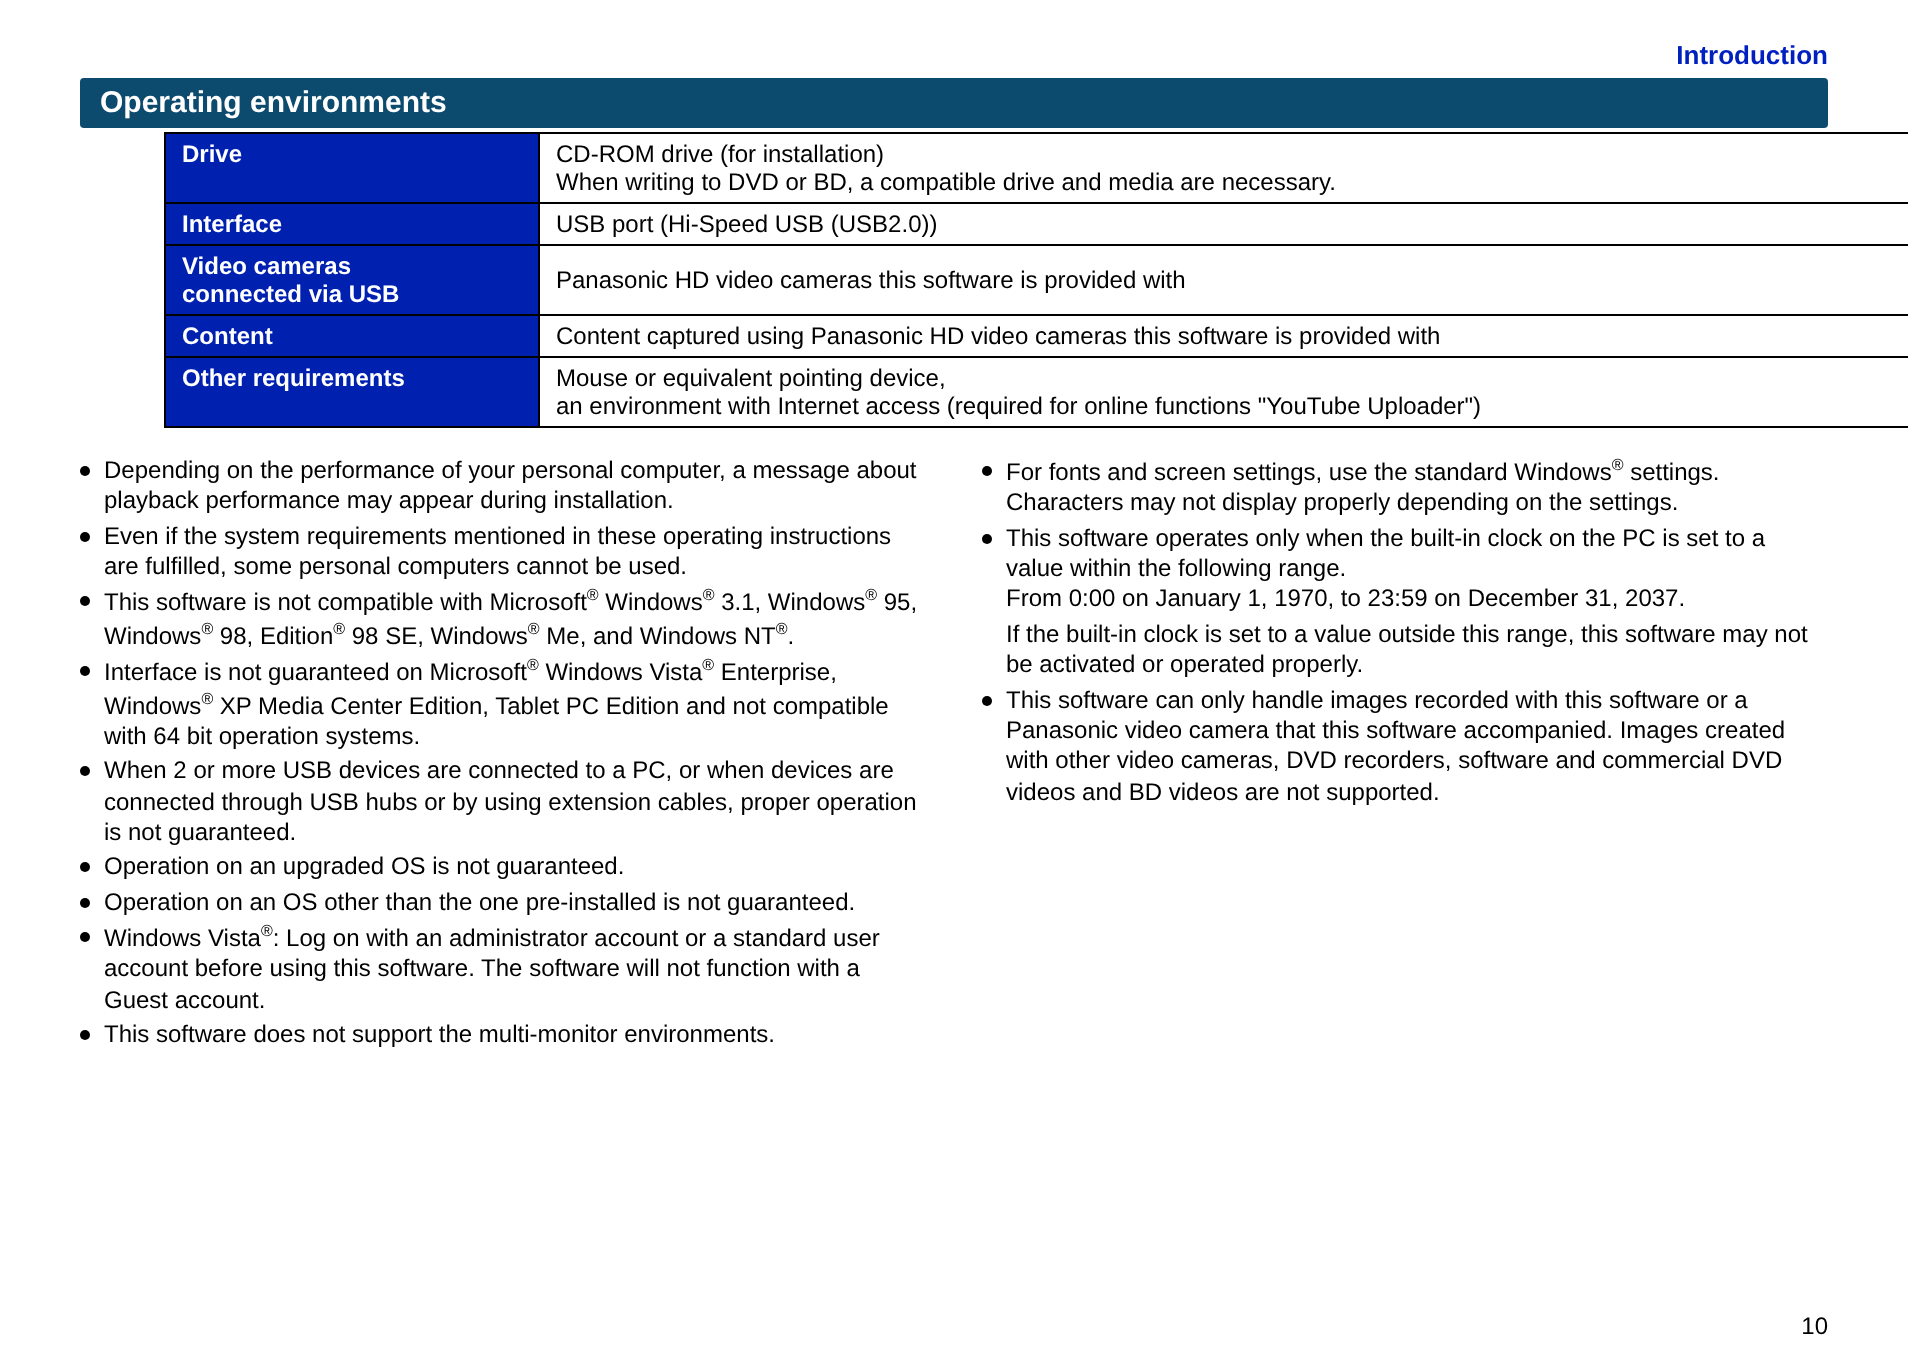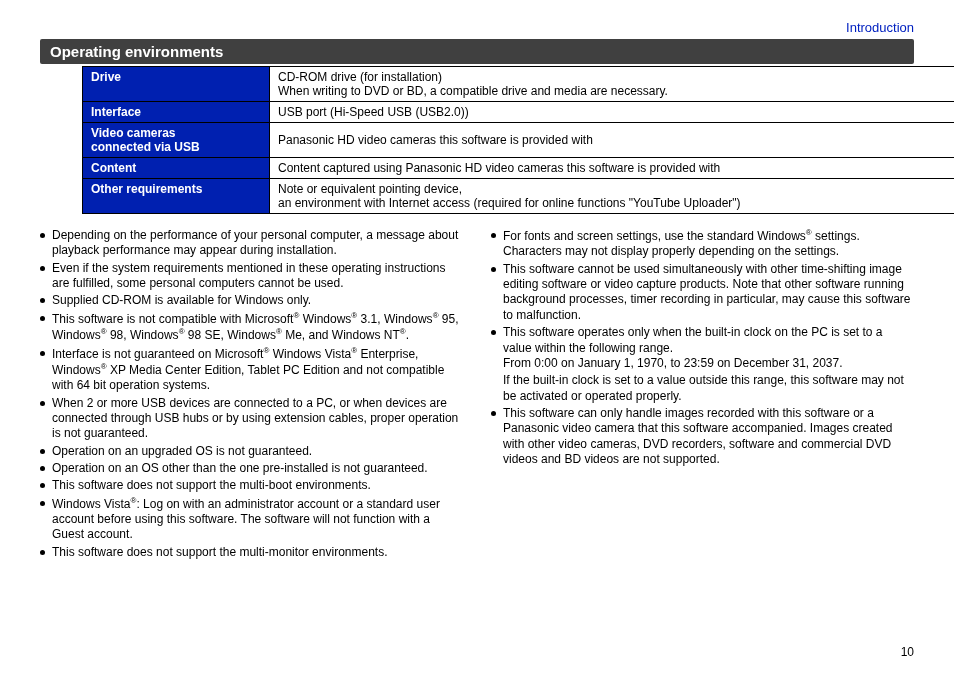--- a/index.html
+++ b/index.html
@@ -8,26 +8,26 @@
     background:#fff;
     font-family:Arial,Helvetica,sans-serif;
     font-size:12px;color:#000;
     position:relative;
     box-sizing:border-box;
     padding:20px 40px 0 40px;
   }
   .crumb{
     text-align:right;
     color:#0020c0;
-    font-weight:normal;
+    font-weight:bold;
     font-size:13px;
     margin-bottom:4px;
   }
   .banner{
-    background:#404040;
+    background:#0c4a6e;
     color:#fff;
     font-weight:bold;
     font-size:15px;
     padding:4px 10px;
     border-radius:2px;
   }
   table{
     width:100%;
     border-collapse:collapse;
     margin-top:2px;
@@ -65,21 +65,21 @@
     position:absolute;
     left:0;top:5px;
     width:5px;height:5px;
     background:#000;
     border-radius:50%;
   }
   .sub{padding-left:12px;margin-bottom:2px;}
   sup{font-size:8px;}
   .pageno{
     position:absolute;
-    right:40px;bottom:14px;
+    right:40px;bottom:3px;
     font-size:12px;
   }
 </style>
 </head>
 <body>
 
 <div class="crumb">Introduction</div>
 
 <div class="banner">Operating environments</div>
 
@@ -103,56 +103,53 @@
     </td>
     <td style="vertical-align:middle;border-radius:14px;">Panasonic HD video cameras this software is provided with</td>
   </tr>
   <tr>
     <td class="hcell">Content</td>
     <td>Content captured using Panasonic HD video cameras this software is provided with</td>
   </tr>
   <tr>
     <td class="hcell">Other requirements</td>
     <td>
-      <span>Note or equivalent pointing device,</span><br>
+      <span>Mouse or equivalent pointing device,</span><br>
       <span>an environment with Internet access (required for online functions "YouTube Uploader")</span>
     </td>
   </tr>
 </tbody>
   </table>
 
 <div class="cols">
   <div class="col">
     <ul>
       <li>Depending on the performance of your personal computer, a message about playback performance may appear during installation.</li>
       <li>Even if the system requirements mentioned in these operating instructions are fulfilled, some personal computers cannot be used.</li>
-      <li>Supplied CD-ROM is available for Windows only.</li>
       <li>
-        <span>This software is not compatible with Microsoft</span><sup>®</sup><span> Windows</span><sup>®</sup><span> 3.1, Windows</span><sup>®</sup><span> 95, Windows</span><sup>®</sup><span> 98, Windows</span><sup>®</sup><span> 98 SE, Windows</span><sup>®</sup><span> Me, and Windows NT</span><sup>®</sup><span>.</span>
+        <span>This software is not compatible with Microsoft</span><sup>®</sup><span> Windows</span><sup>®</sup><span> 3.1, Windows</span><sup>®</sup><span> 95, Windows</span><sup>®</sup><span> 98, Edition</span><sup>®</sup><span> 98 SE, Windows</span><sup>®</sup><span> Me, and Windows NT</span><sup>®</sup><span>.</span>
       </li>
       <li>
         <span>Interface is not guaranteed on Microsoft</span><sup>®</sup><span> Windows Vista</span><sup>®</sup><span> Enterprise, Windows</span><sup>®</sup><span> XP Media Center Edition, Tablet PC Edition and not compatible with 64 bit operation systems.</span>
       </li>
       <li>When 2 or more USB devices are connected to a PC, or when devices are connected through USB hubs or by using extension cables, proper operation is not guaranteed.</li>
       <li>Operation on an upgraded OS is not guaranteed.</li>
       <li>Operation on an OS other than the one pre-installed is not guaranteed.</li>
-      <li>This software does not support the multi-boot environments.</li>
       <li>
         <span>Windows Vista</span><sup>®</sup><span>: Log on with an administrator account or a standard user account before using this software. The software will not function with a Guest account.</span>
       </li>
       <li>This software does not support the multi-monitor environments.</li>
     </ul>
   </div>
 
   <div class="col">
     <ul>
       <li>
         <span>For fonts and screen settings, use the standard Windows</span><sup>®</sup><span> settings. Characters may not display properly depending on the settings.</span>
       </li>
-      <li>This software cannot be used simultaneously with other time-shifting image editing software or video capture products. Note that other software running background processes, timer recording in particular, may cause this software to malfunction.</li>
       <li>
         <span>This software operates only when the built-in clock on the PC is set to a value within the following range.</span>
         <div class="sub" style="padding-left:0;">From 0:00 on January 1, 1970, to 23:59 on December 31, 2037.</div>
         <div class="sub" style="padding-left:0;">If the built-in clock is set to a value outside this range, this software may not be activated or operated properly.</div>
       </li>
       <li>This software can only handle images recorded with this software or a Panasonic video camera that this software accompanied. Images created with other video cameras, DVD recorders, software and commercial DVD videos and BD videos are not supported.</li>
     </ul>
   </div>
 </div>
 

